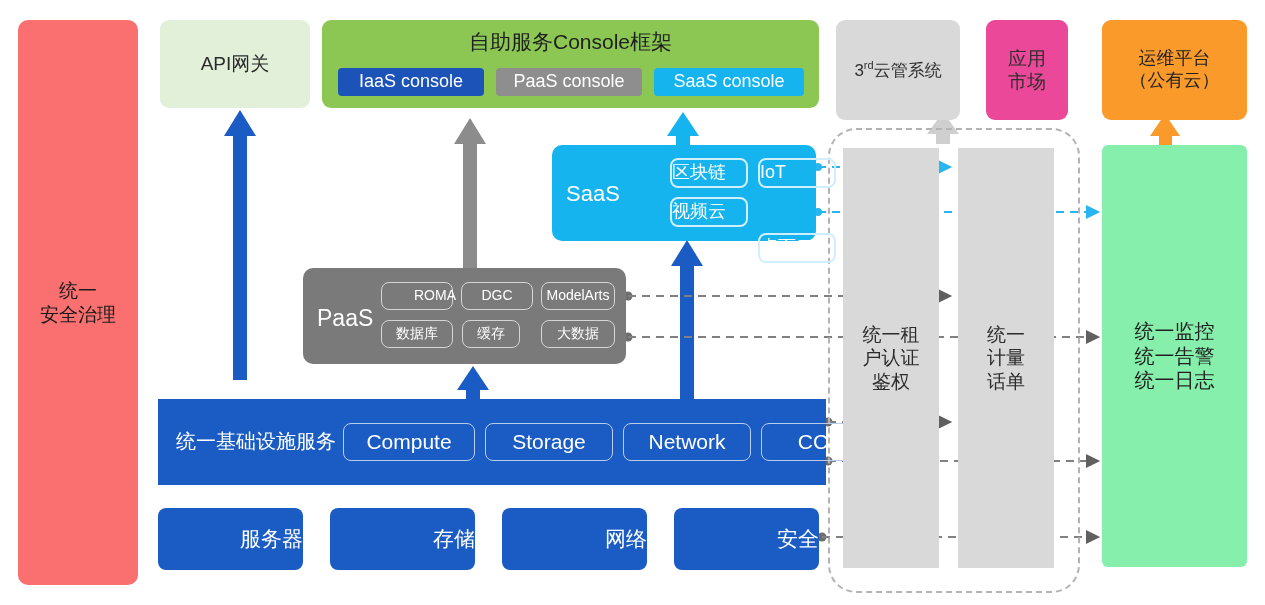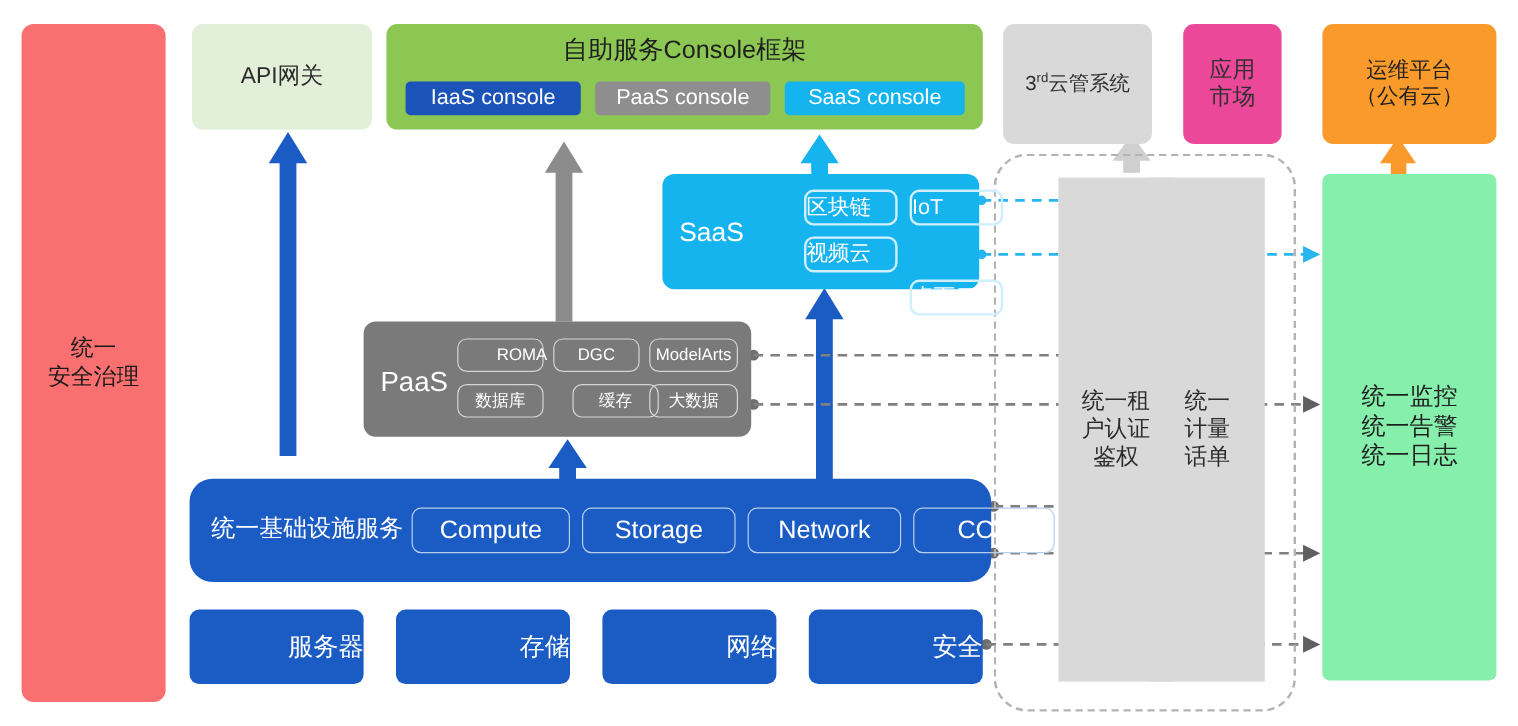--- a/index.html
+++ b/index.html
@@ -59,46 +59,46 @@
   #paas-block{left:303px;top:268px;width:323px;height:96px;background:#7a7a7a;
               border-radius:10px;display:block;}
   #paas-label{position:absolute;left:14px;top:36px;color:#ffffff;font-size:23px;}
   .paas-chip{position:absolute;height:28px;border:1.5px solid #d5d5d5;border-radius:8px;
              display:flex;align-items:center;justify-content:center;color:#ffffff;
              font-size:14px;box-sizing:border-box;}
   #p-roma{left:78px;top:14px;width:72px;padding-left:36px;}
   #p-dgc{left:158px;top:14px;width:72px;}
   #p-ma{left:238px;top:14px;width:74px;}
   #p-db{left:78px;top:52px;width:72px;}
-  #p-cache{left:174px;top:52px;width:72px;}
+  #p-cache{left:159px;top:52px;width:58px;}
   #p-bigdata{left:238px;top:52px;width:74px;}
 
   
   #infra-block{left:158px;top:399px;width:668px;height:86px;background:#1b5cc4;
-               border-radius:19px;display:block;}
+               border-radius:0;display:block;}
   #infra-label{position:absolute;left:18px;top:30px;color:#ffffff;font-size:20px;}
   .infra-chip{position:absolute;top:24px;height:38px;border:1.5px solid #b9cdeb;
               border-radius:8px;display:flex;align-items:center;justify-content:center;
               color:#ffffff;font-size:21px;box-sizing:border-box;}
   #i-compute{left:185px;width:132px;}
   #i-storage{left:327px;width:128px;}
   #i-network{left:465px;width:128px;}
   #i-cce{left:603px;width:118px;}
 
   
   .hw{position:absolute;top:508px;height:62px;background:#1b5cc4;border-radius:8px;
       display:flex;align-items:center;justify-content:flex-end;color:#ffffff;font-size:21px;}
   #hw-server{left:158px;width:145px;}
   #hw-storage{left:330px;width:145px;}
   #hw-network{left:502px;width:145px;}
   #hw-security{left:674px;width:145px;}
 
   
   #pillar-auth{left:843px;top:148px;width:96px;height:420px;background:#d9d9d9;
-               color:#2b2b2b;font-size:19px;margin-left:39px;}
+               color:#2b2b2b;font-size:19px;}
   #pillar-billing{left:958px;top:148px;width:96px;height:420px;background:#d9d9d9;
                   color:#2b2b2b;font-size:19px;}
   #dashed-region{position:absolute;left:828px;top:128px;width:252px;height:465px;
                  border:2px dashed #b3b3b3;border-radius:28px;box-sizing:border-box;}
 </style>
 </head>
 <body>
 
 <svg id="canvas" viewBox="0 0 1265 605" xmlns="http://www.w3.org/2000/svg">
   <defs>

